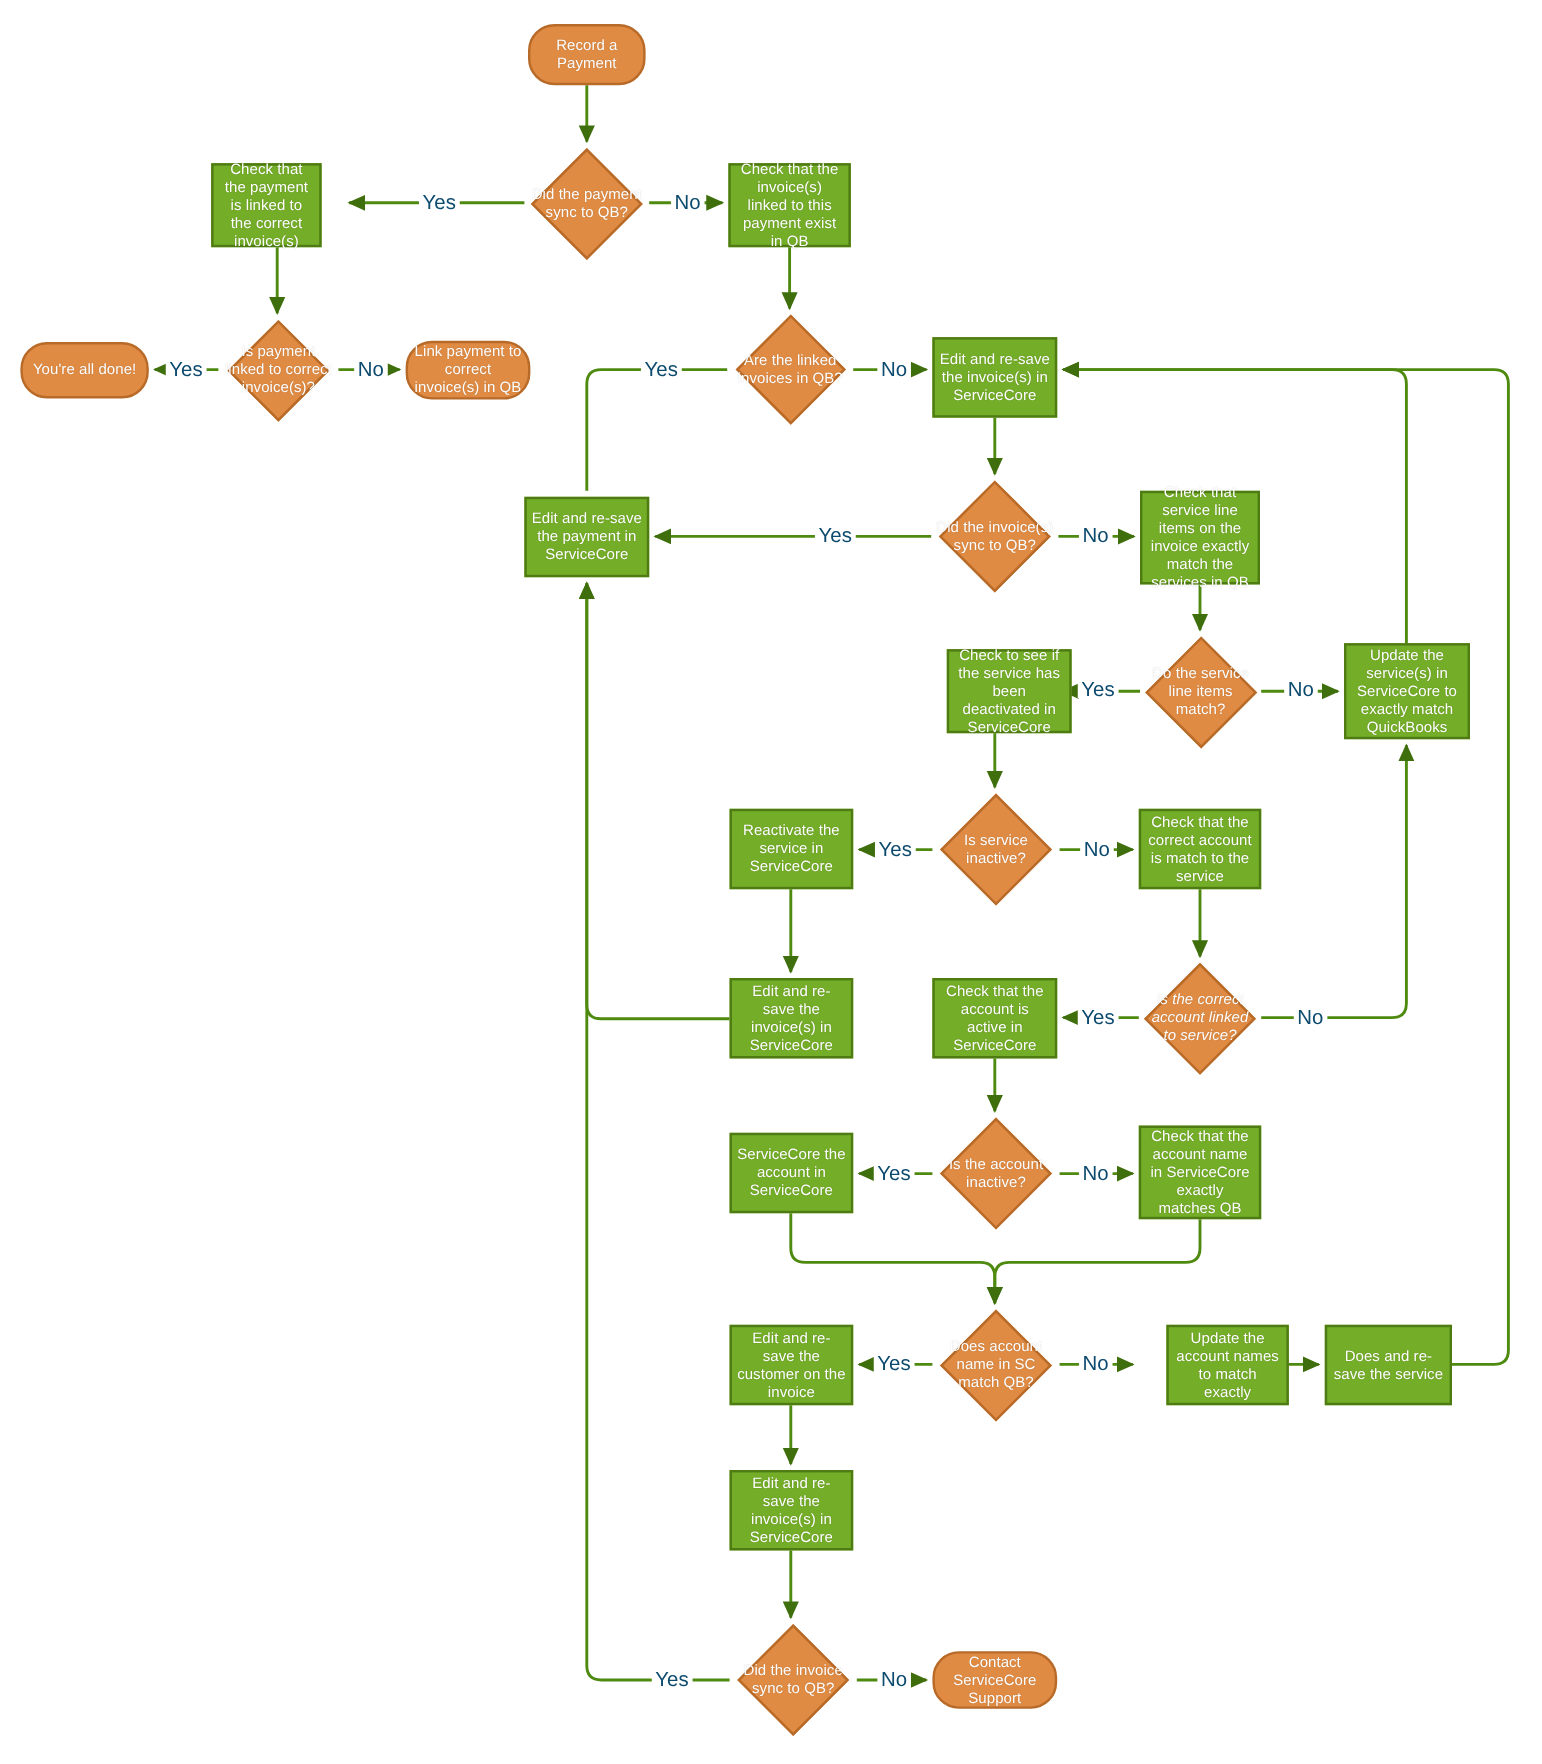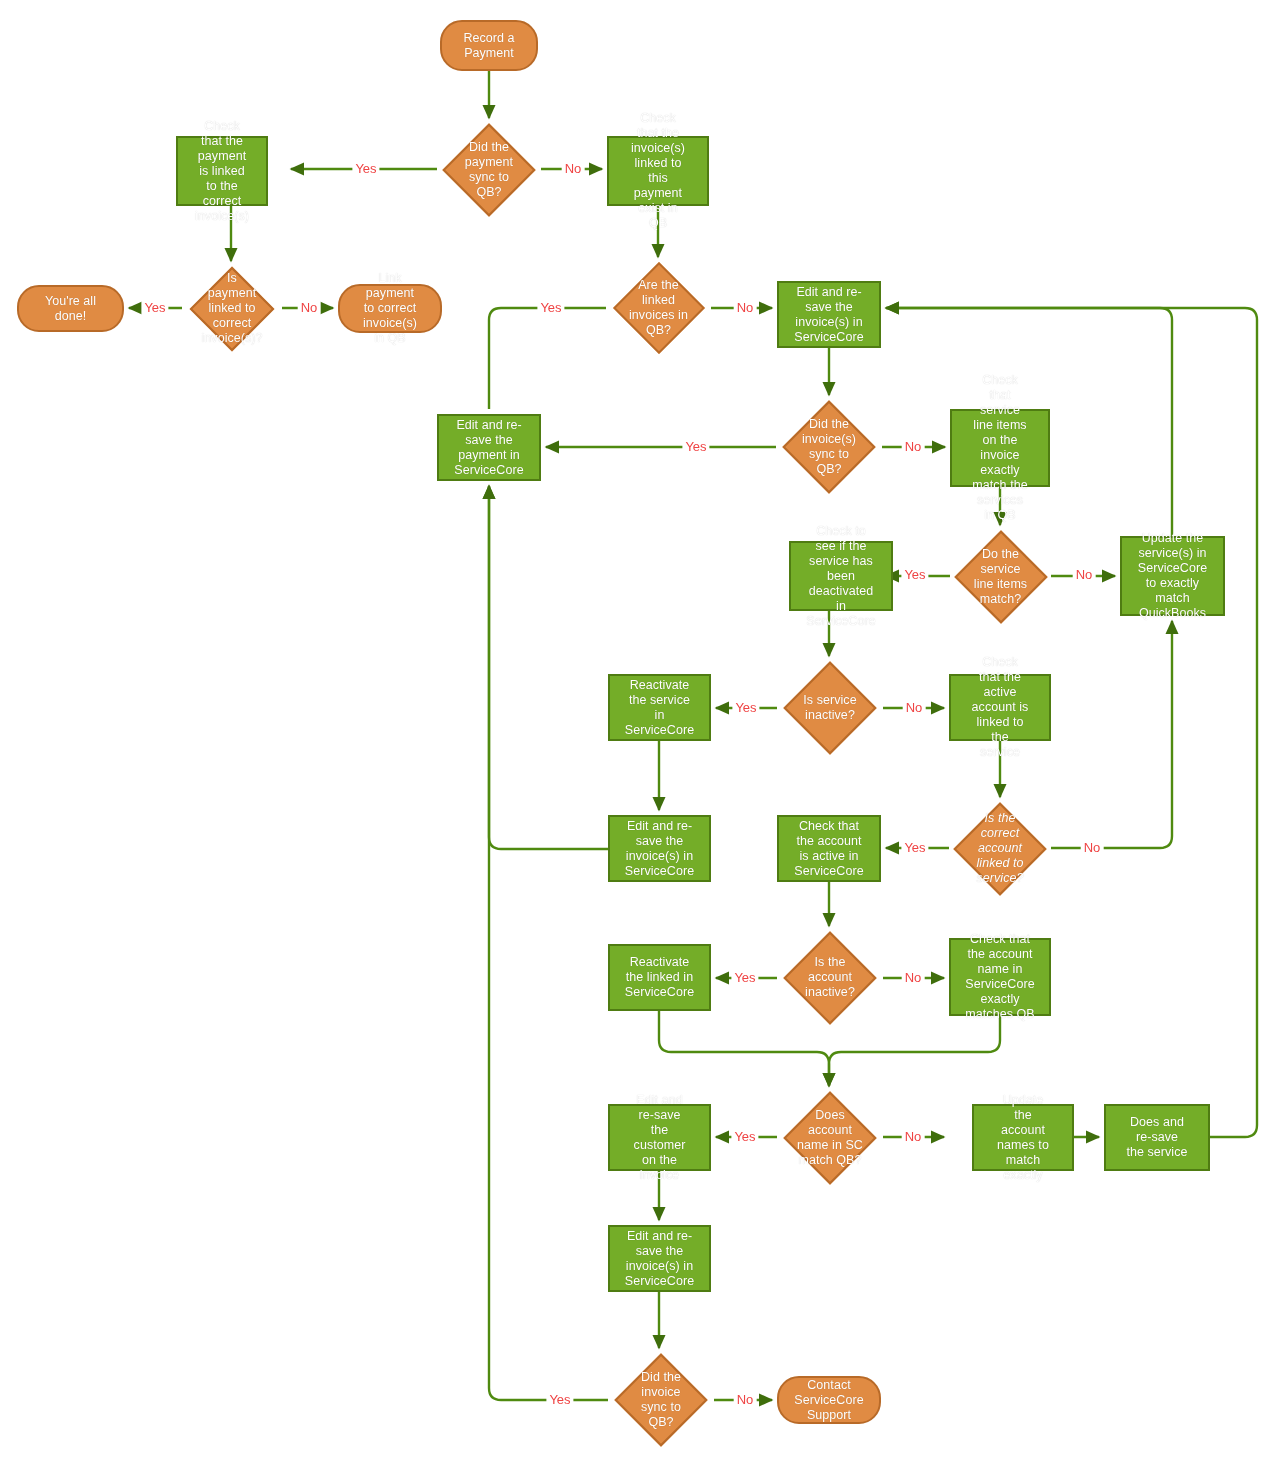--- a/index.html
+++ b/index.html
@@ -41,42 +41,42 @@
   .node.process {
     background: #74AD28;
     border: 2px solid #4F7C12;
   }
   .node.terminal {
     background: #E08B43;
     border: 2px solid #B86A28;
     border-radius: 22px;
   }
   .node .label {
-    padding: 0 20px;
+    padding: 0 4px;
     position: relative;
     z-index: 2;
   }
   .node.decision {
     background: transparent;
     border: none;
   }
   .node.decision .dshape {
     position: absolute;
     left: 50%;
     top: 50%;
     background: #E08B43;
     border: 2px solid #B86A28;
     transform: translate(-50%, -50%) rotate(45deg);
     box-sizing: border-box;
   }
   .edge-label {
     position: absolute;
-    font-size: 13px;
+    font-size: 17px;
     line-height: 14px;
-    color: #ef4444;
+    color: #0c4a6e;
     background: #ffffff;
     padding: 0 3px;
     white-space: nowrap;
     transform: translate(-50%, -50%);
   }
 </style>
 </head>
 <body>
 
 <div id="canvas">
@@ -178,38 +178,38 @@
         <div class="label">Update the service(s) in ServiceCore to exactly match QuickBooks</div>
       </div>
       <div class="node decision" style="left: 777px; top: 661px; width: 106px; height: 93px;">
         <div class="dshape" style="width: 66px; height: 66px;"></div>
         <div class="label">Is service inactive?</div>
       </div>
       <div class="node process" style="left: 608px; top: 674px; width: 103px; height: 67px;">
         <div class="label">Reactivate the service in ServiceCore</div>
       </div>
       <div class="node process" style="left: 949px; top: 674px; width: 102px; height: 67px;">
-        <div class="label">Check that the active account is linked to the service</div>
+        <div class="label">Check that the correct account is match to the service</div>
       </div>
       <div class="node process" style="left: 608px; top: 815px; width: 103px; height: 67px;">
         <div class="label">Edit and re-save the invoice(s) in ServiceCore</div>
       </div>
       <div class="node decision" style="left: 949px; top: 802px; width: 102px; height: 93px; font-style: italic;">
         <div class="dshape" style="width: 66px; height: 66px;"></div>
         <div class="label">Is the correct account linked to service?</div>
       </div>
       <div class="node process" style="left: 777px; top: 815px; width: 104px; height: 67px;">
         <div class="label">Check that the account is active in ServiceCore</div>
       </div>
       <div class="node decision" style="left: 777px; top: 931px; width: 106px; height: 93px;">
         <div class="dshape" style="width: 66px; height: 66px;"></div>
         <div class="label">Is the account inactive?</div>
       </div>
       <div class="node process" style="left: 608px; top: 944px; width: 103px; height: 67px;">
-        <div class="label">Reactivate the linked in ServiceCore</div>
+        <div class="label">ServiceCore the account in ServiceCore</div>
       </div>
       <div class="node process" style="left: 949px; top: 938px; width: 102px; height: 78px;">
         <div class="label">Check that the account name in ServiceCore exactly matches QB</div>
       </div>
       <div class="node decision" style="left: 777px; top: 1091px; width: 106px; height: 93px;">
         <div class="dshape" style="width: 66px; height: 66px;"></div>
         <div class="label">Does account name in SC match QB?</div>
       </div>
       <div class="node process" style="left: 608px; top: 1104px; width: 103px; height: 67px;">
         <div class="label">Edit and re-save the customer on the invoice</div>

